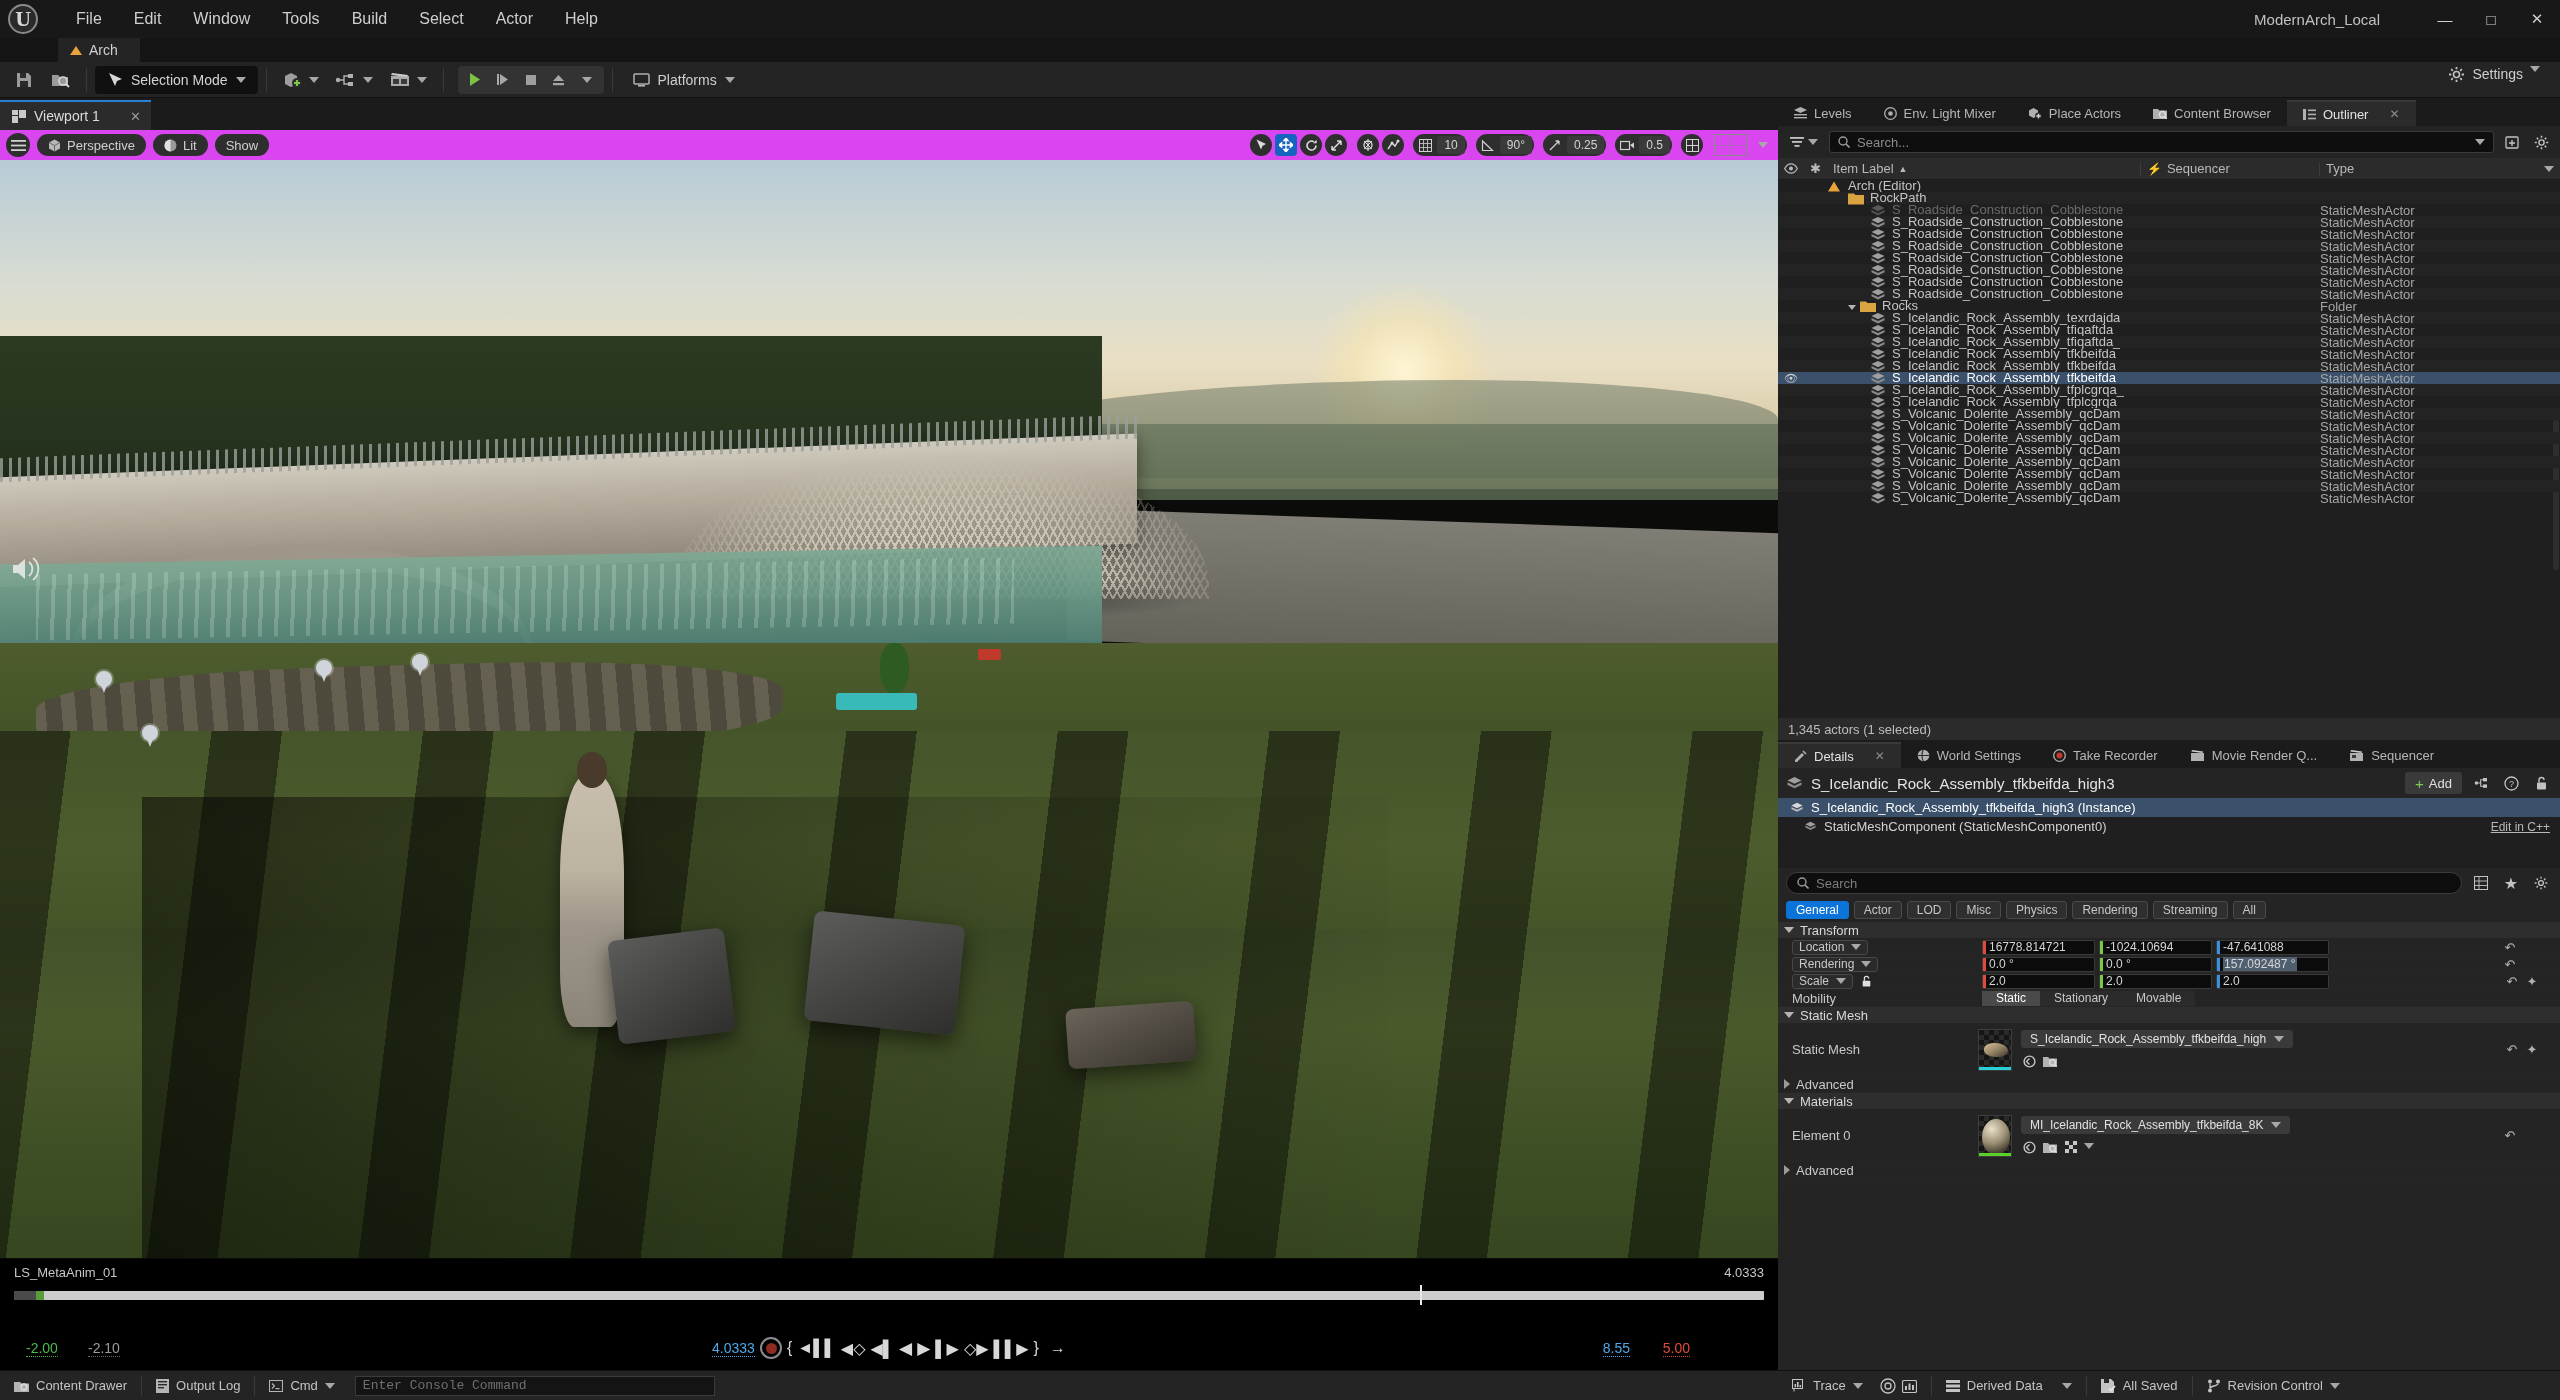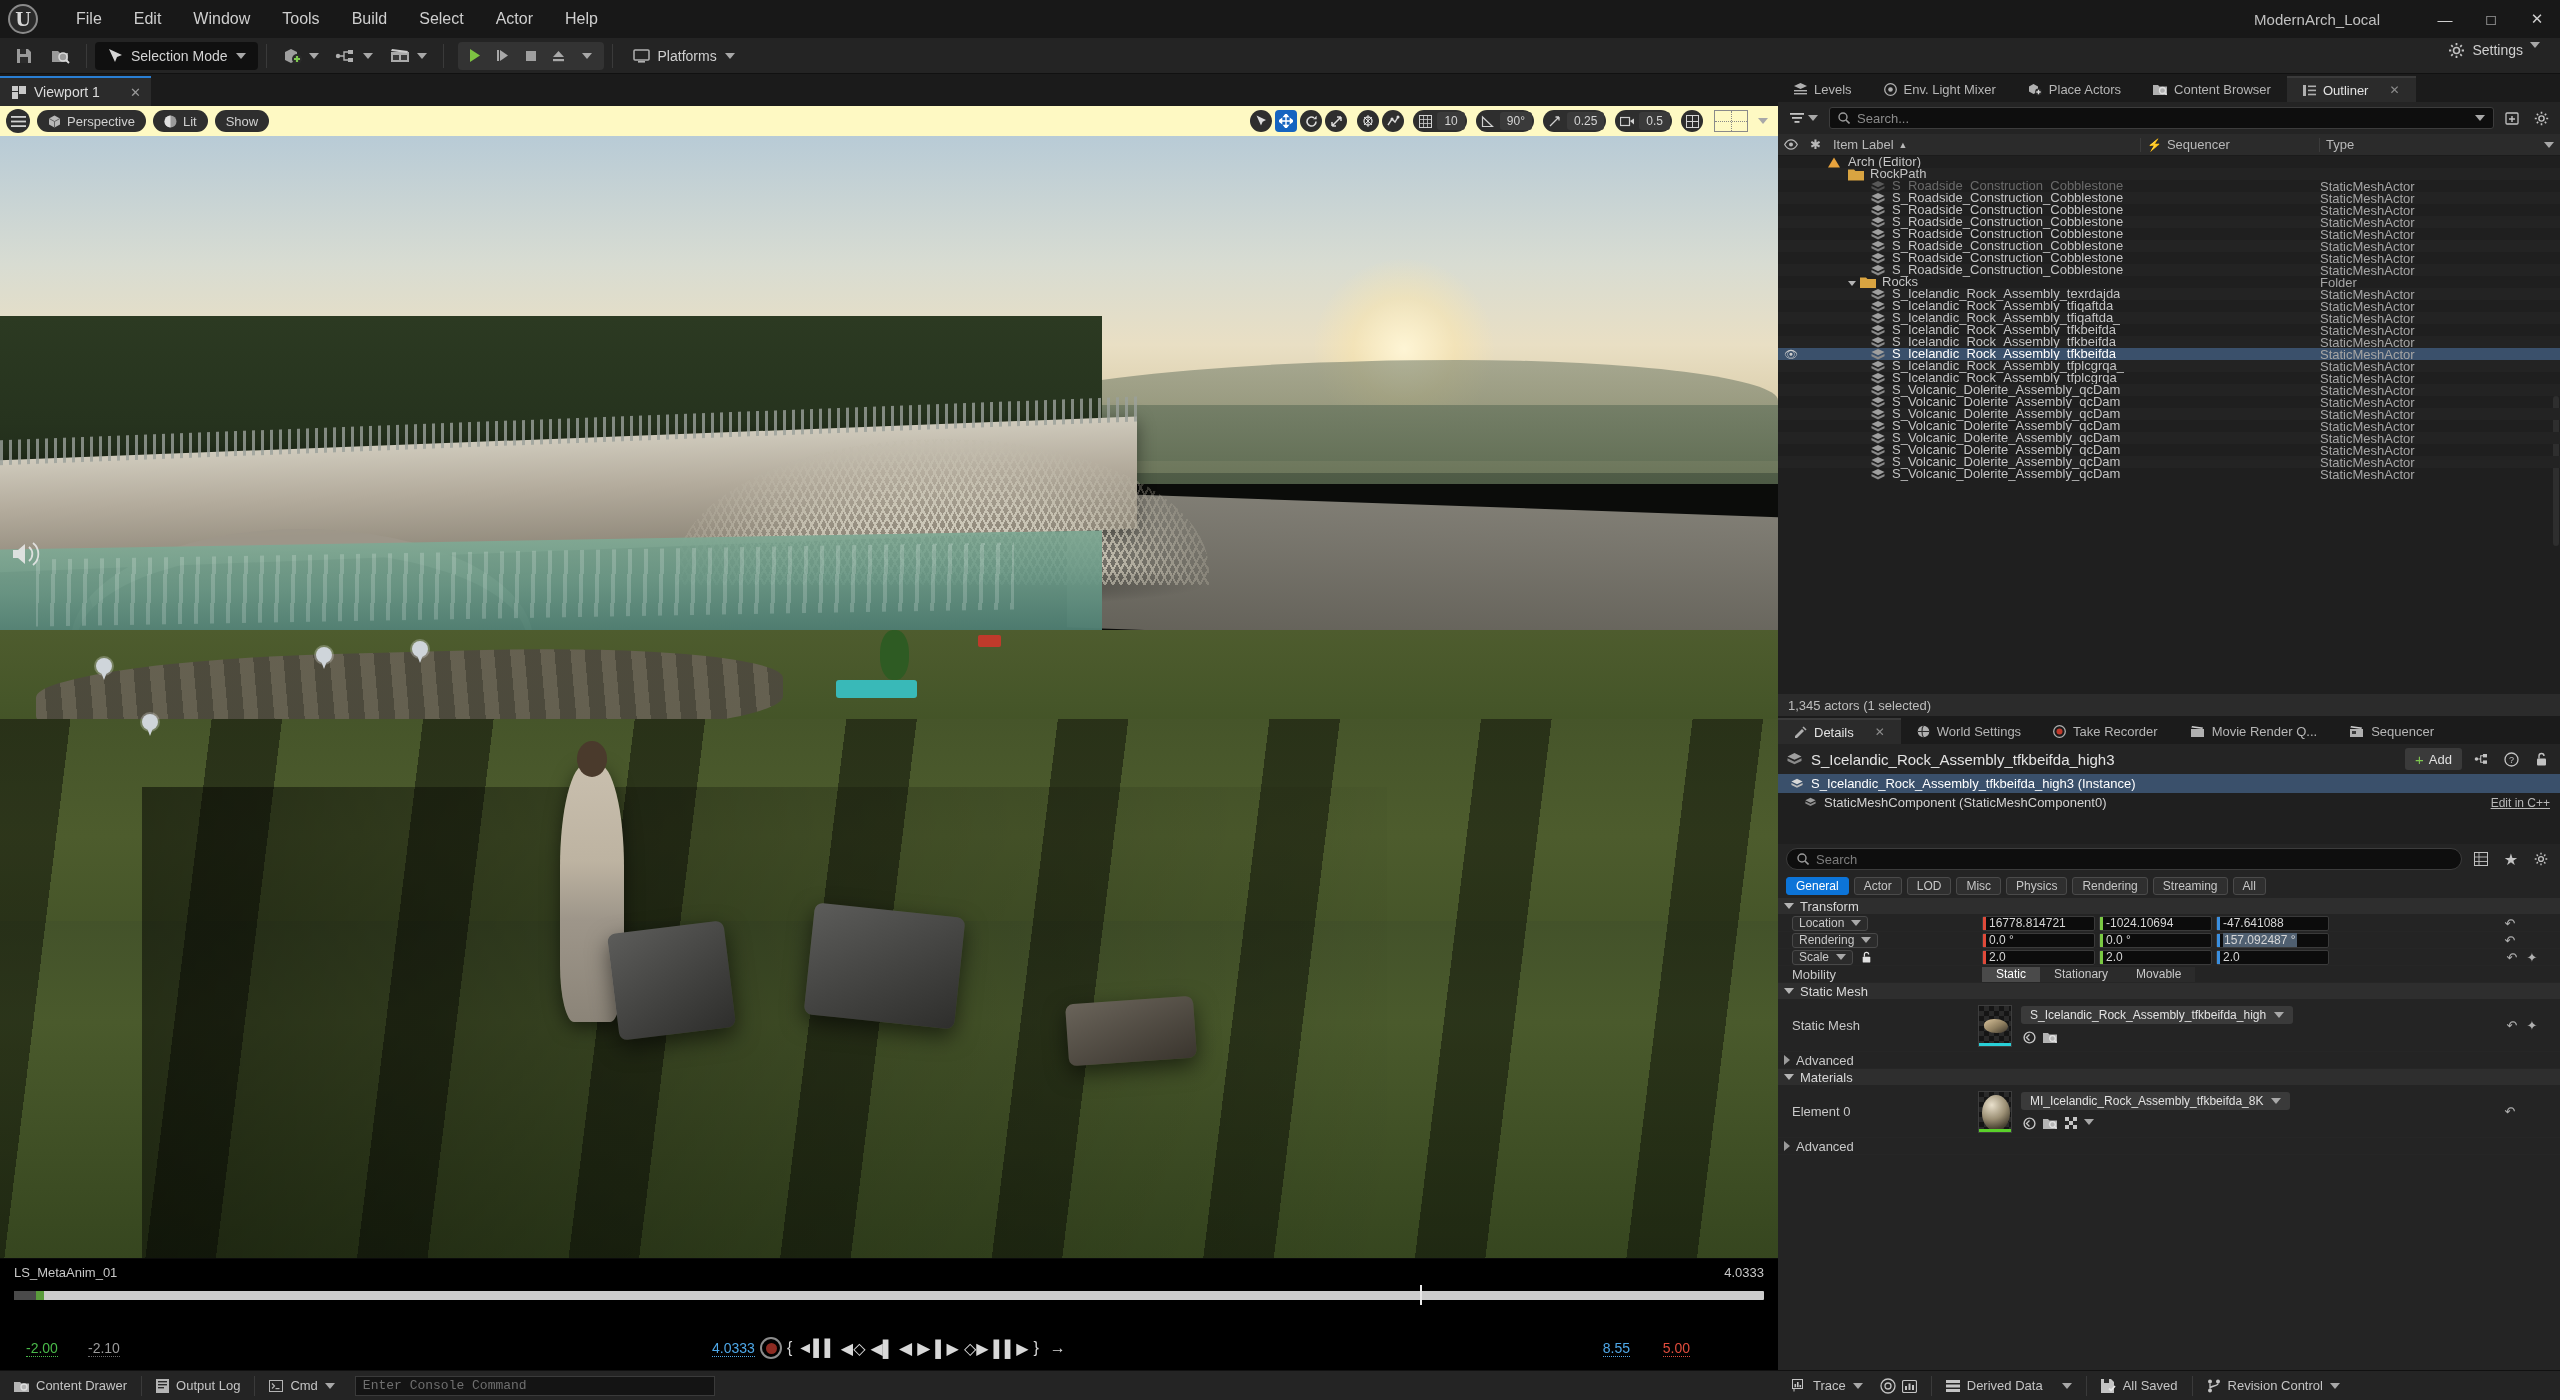--- a/index.html
+++ b/index.html
@@ -44,21 +44,21 @@
   .leftcol{width:1778px;flex:0 0 1778px;display:flex;flex-direction:column;min-height:0;}
   .rightcol{flex:1 1 auto;display:flex;flex-direction:column;min-height:0;background:#1b1b1b;}
 
   
   .vptabrow{height:32px;background:#1b1b1b;display:flex;align-items:flex-end;flex:0 0 32px;}
   .vptab{height:30px;background:#2b2b2b;border-top:2px solid #2a7fd4;display:flex;align-items:center;gap:8px;padding:0 10px 0 12px;font-size:14px;color:#dcdcdc;}
   .vptab .x{margin-left:22px;font-size:13px;color:#9a9a9a;}
 
   
   .vpwrap{position:relative;flex:1 1 auto;min-height:0;background:#000;}
-  .vptoolbar{position:absolute;left:0;top:0;right:0;height:30px;background:#fef9c3;display:flex;align-items:center;padding:0 6px;z-index:6;}
+  .vptoolbar{position:absolute;left:0;top:0;right:0;height:30px;background:#d946ef;display:flex;align-items:center;padding:0 6px;z-index:6;}
   .vp-pill{height:22px;border-radius:11px;background:#2e2e2e;display:flex;align-items:center;gap:6px;padding:0 11px;font-size:13px;color:#d0d0d0;margin-right:7px;}
   .vp-circ{width:24px;height:24px;border-radius:50%;background:#2e2e2e;display:flex;align-items:center;justify-content:center;margin-right:7px;color:#d0d0d0;}
   .vp-right{margin-left:auto;display:flex;align-items:center;gap:3px;}
   .gz{width:22px;height:22px;border-radius:11px;background:#2e2e2e;display:flex;align-items:center;justify-content:center;color:#d4d4d4;}
   .gz.active{background:#1564c0;color:#fff;border-radius:4px;}
   .gzgroup{display:flex;align-items:center;background:#2e2e2e;border-radius:11px;height:22px;padding:0 2px;gap:2px;margin-left:6px;}
   .gzgroup .lbl{font-size:12px;color:#d4d4d4;padding:0 7px;background:#3a3a3a;height:18px;display:flex;align-items:center;border-radius:3px;}
   .gzgroup .ic{width:20px;height:20px;display:flex;align-items:center;justify-content:center;color:#d4d4d4;}
   .layoutbox{width:34px;height:22px;border:1px solid #8a8a8a;margin-left:8px;position:relative;}
   .layoutbox:before,.layoutbox:after{content:"";position:absolute;background:transparent;border-color:#777;}
@@ -235,20 +235,26 @@
       <div class="mi">Help</div>
     </div>
     <div class="proj-title">ModernArch_Local</div>
     <div class="wincontrols">
       <div>—</div>
       <div>□</div>
       <div class="cls">✕</div>
     </div>
   </div>
 
+  <div class="leveltabrow">
+    <div class="leveltab">
+      <span class="tri"></span>
+      <span>Arch</span>
+    </div>
+  </div>
 
   <div class="toolbar" style="position:relative;">
     <div class="tb-btn">
       <svg width="18" height="18" viewBox="0 0 18 18">
           <path d="M2 2h11l3 3v11H2z" fill="#9a9a9a"></path>
           <rect x="5" y="2" width="6" height="5" fill="#2b2b2b"></rect>
           <rect x="5" y="10" width="8" height="6" fill="#2b2b2b"></rect>
         </svg>
     </div>
     <div class="tb-btn">

